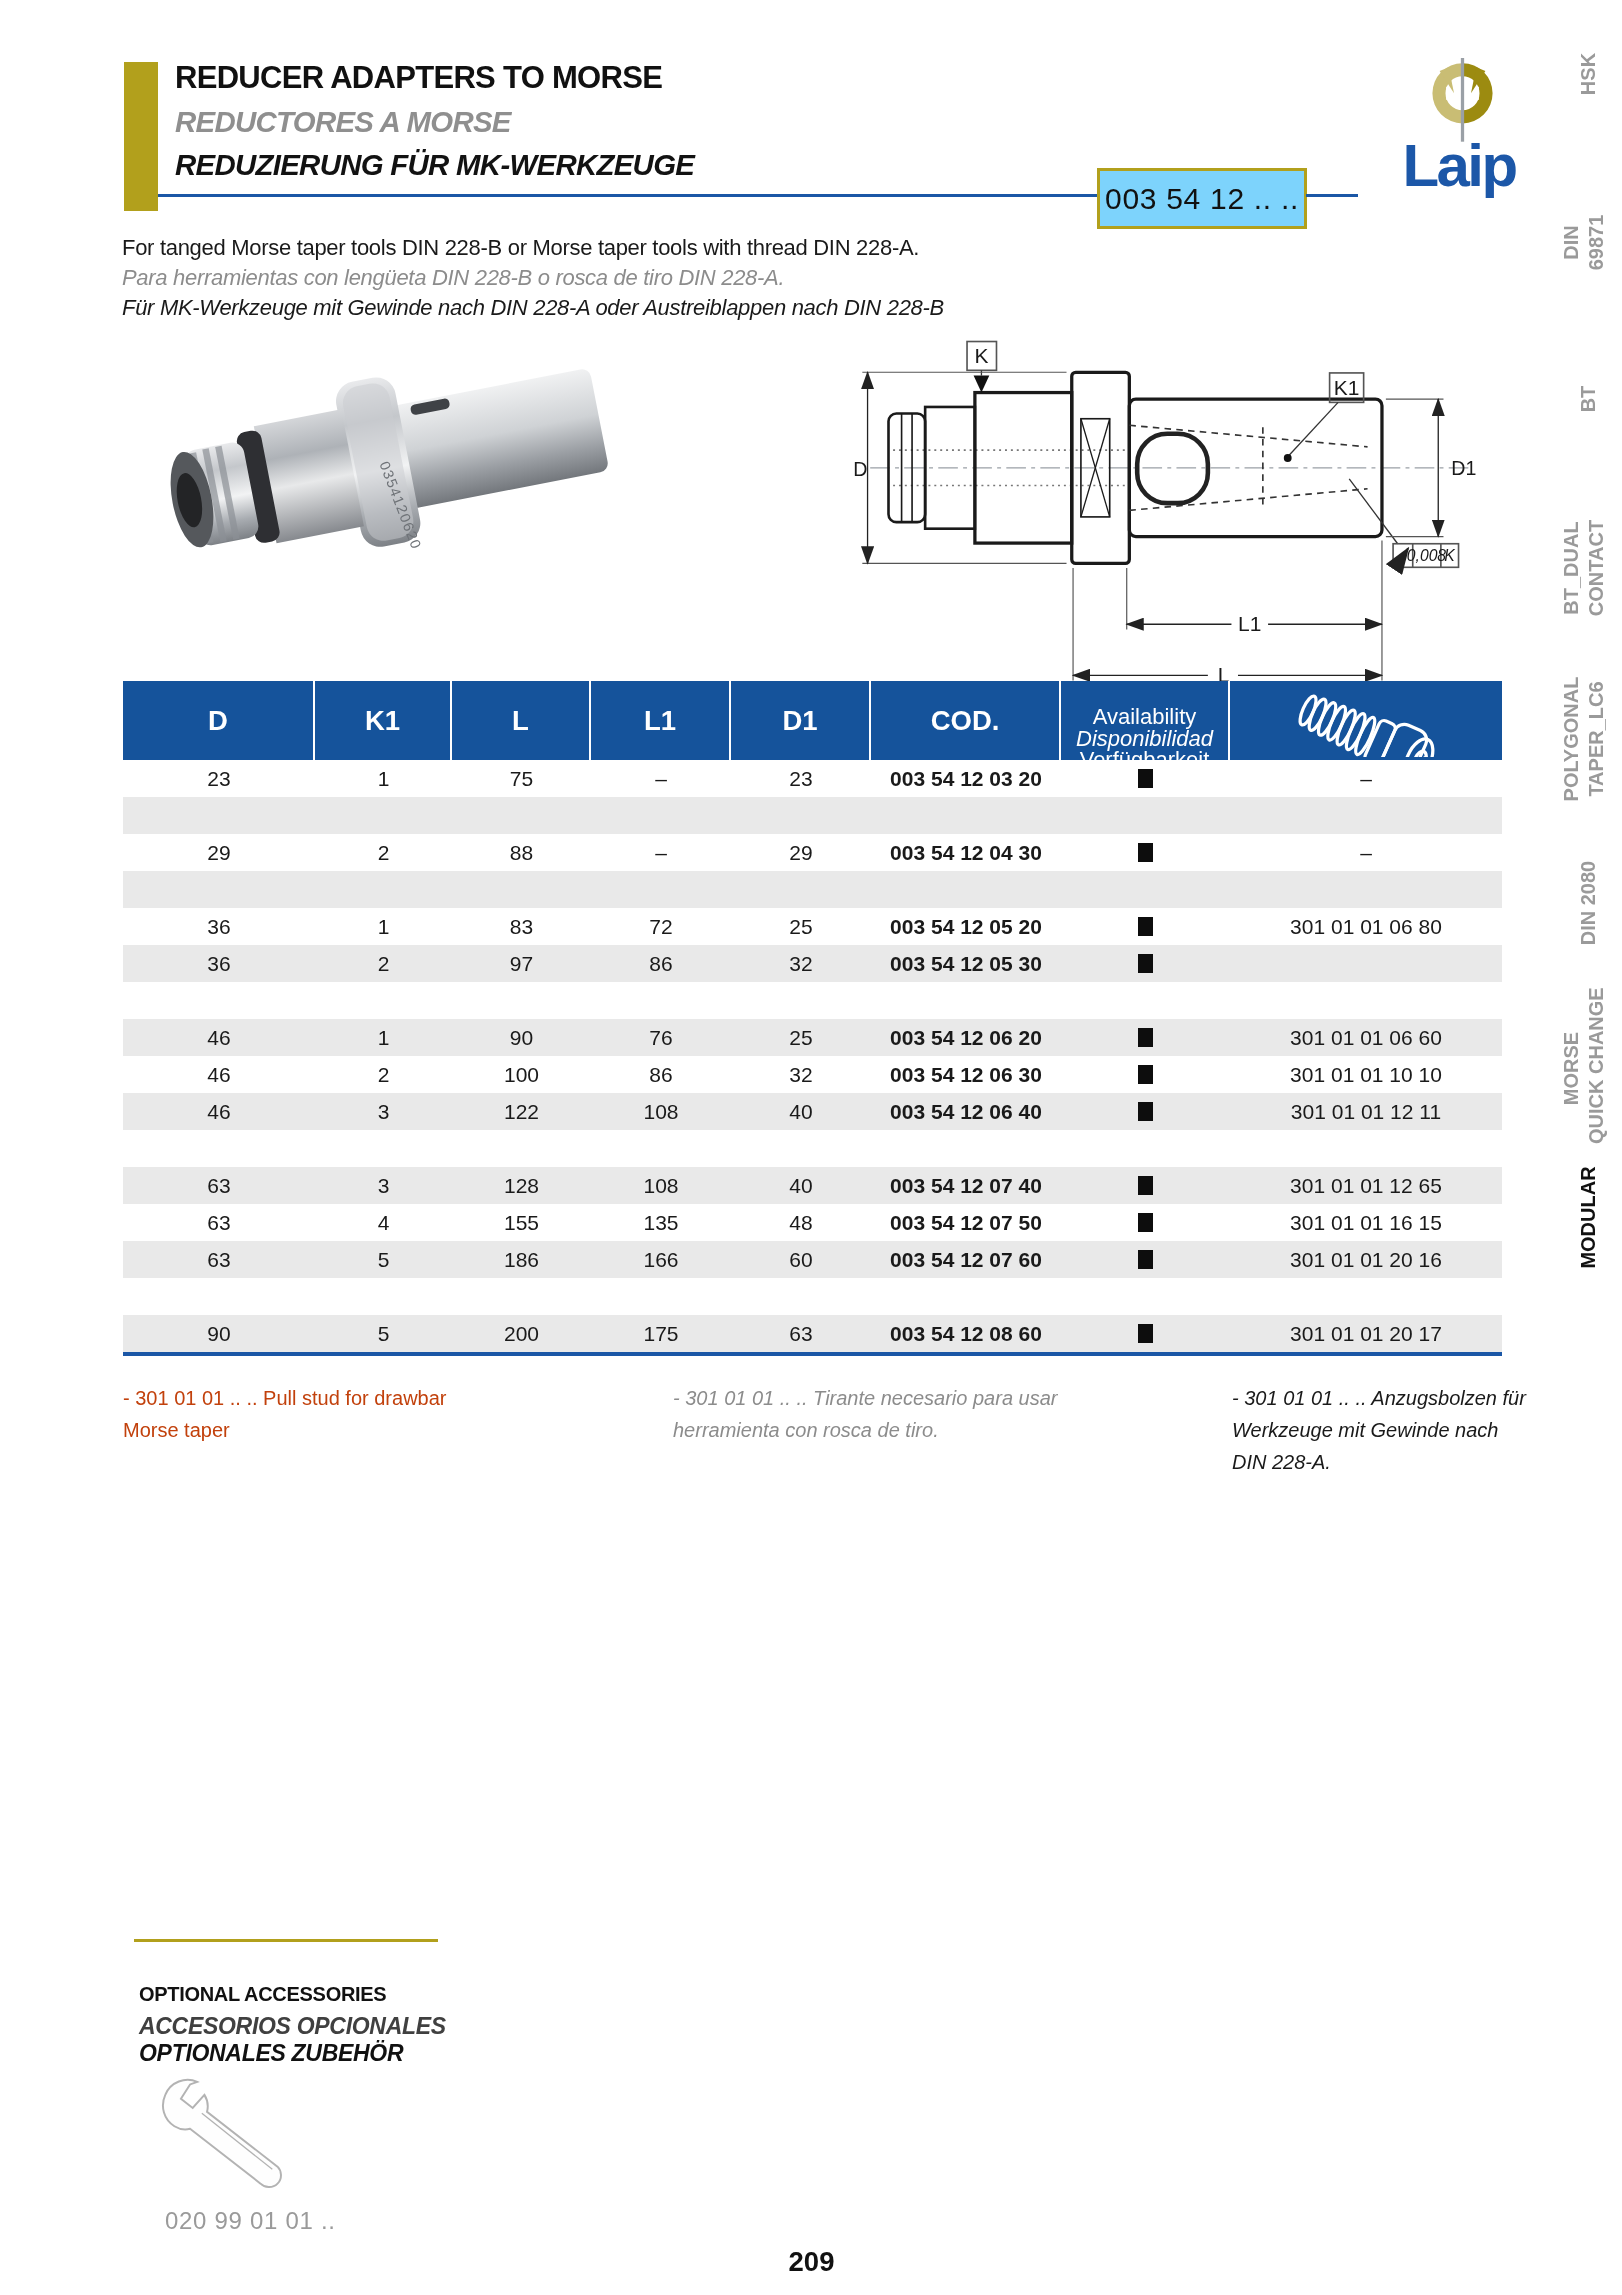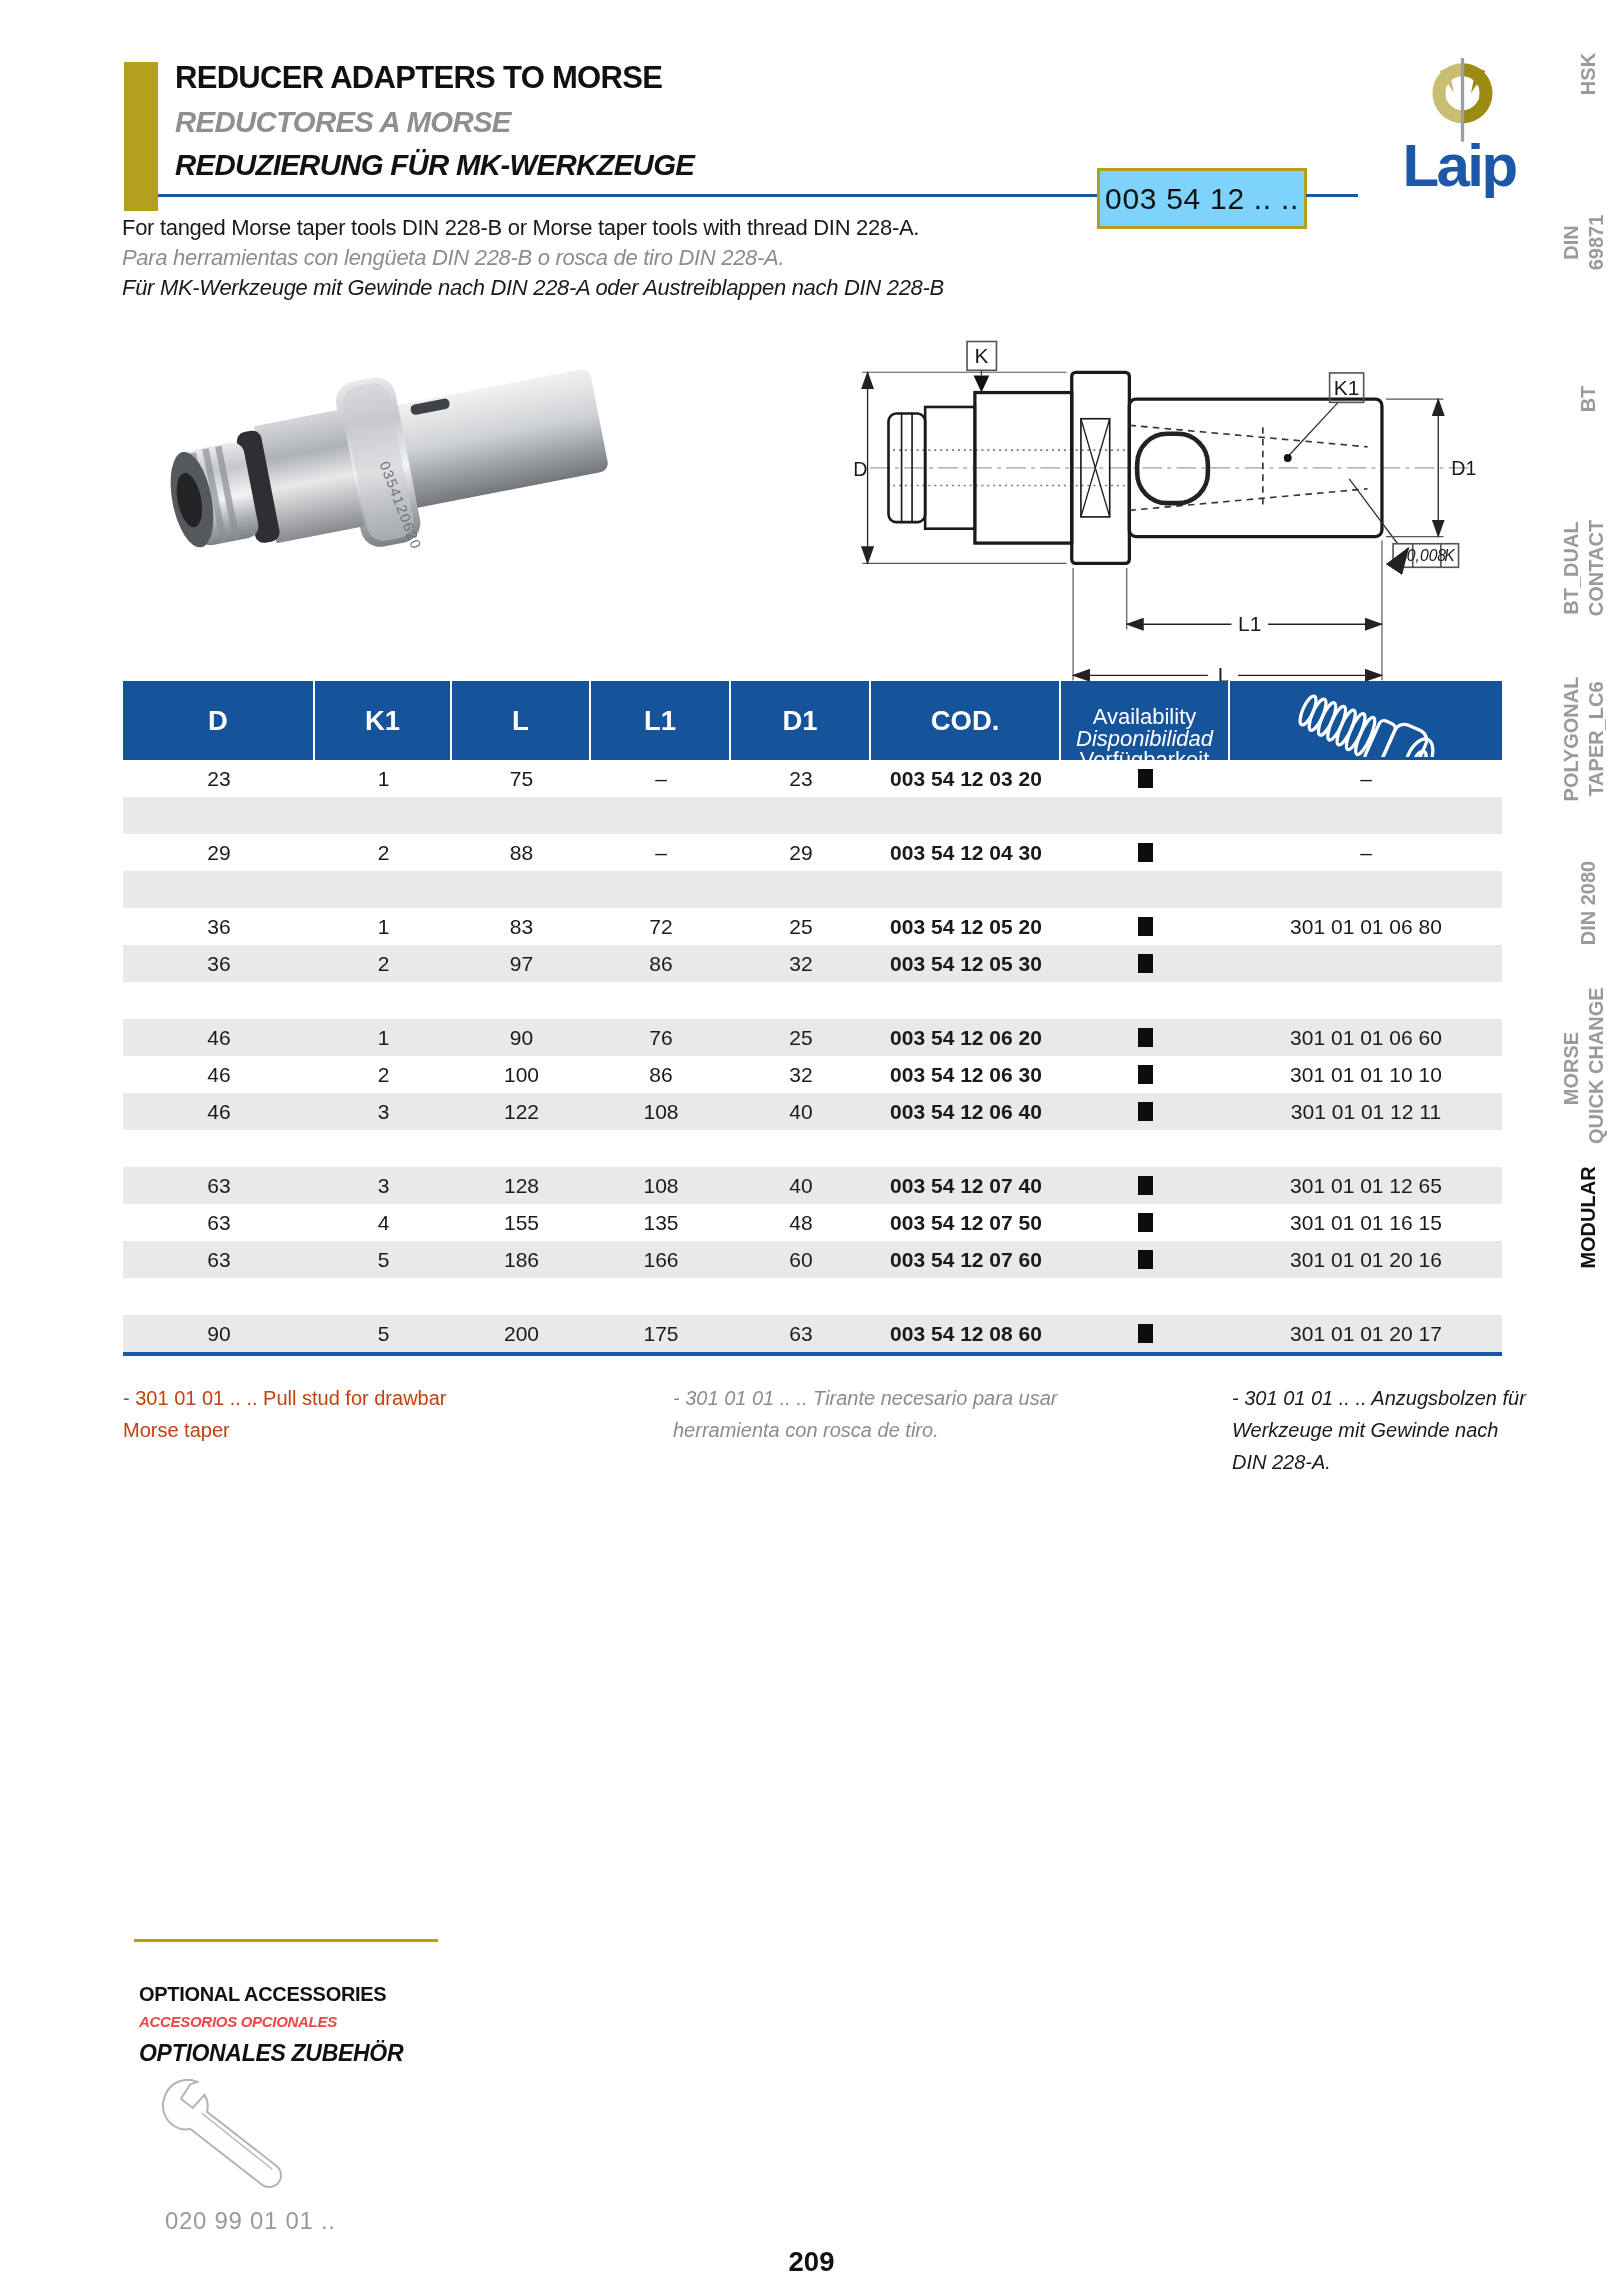--- a/index.html
+++ b/index.html
@@ -16,21 +16,21 @@
   .blue-rule{top:194px;height:3.3px;background:#1b57a6;}
   #rule-left{left:158px;width:939px;}
   #rule-right{left:1306px;width:52px;}
   #pn-box{left:1097px;top:168px;width:204px;height:55px;border:3.3px solid #b2a01c;background:#7dd3fc;
           display:flex;align-items:center;justify-content:center;font-size:30px;font-weight:normal;
           letter-spacing:0.7px;color:#111;}
   #brand{left:1374px;top:136px;width:170px;text-align:center;font-size:60px;font-weight:bold;
          color:#1c57a8;letter-spacing:-2.6px;line-height:60px;}
 
   
-  .intro{left:122px;font-size:22px;letter-spacing:-0.3px;white-space:nowrap;}
+  .intro{left:122px;font-size:22px;letter-spacing:-0.3px;white-space:nowrap;margin-top:20px;}
   #intro-en{top:215px;color:#1a1a1a;}
   #intro-es{top:245px;color:#8c8c8c;font-style:italic;}
   #intro-de{top:275px;color:#1a1a1a;font-style:italic;}
 
   
   .side-item{position:absolute;transform:rotate(-90deg);transform-origin:0 0;
              font-size:20px;font-weight:bold;color:#9a9a9a;text-align:center;line-height:25px;
              letter-spacing:0px;white-space:nowrap;}
   .side-item div{display:block;}
   .side-item.active{color:#111;}
@@ -55,21 +55,21 @@
   
   .note{font-size:20px;line-height:32px;}
   #note-en{left:123px;top:1382px;width:380px;color:#c2410c;}
   #note-es{left:673px;top:1382px;width:406px;color:#8c8c8c;font-style:italic;}
   #note-de{left:1232px;top:1382px;width:301px;color:#1a1a1a;font-style:italic;}
 
   
   #acc-rule{left:134px;top:1939px;width:304px;height:2.6px;background:#b2a01c;}
   .acc-title{left:139px;white-space:nowrap;letter-spacing:-0.3px;}
   #acc-en{top:1983px;font-size:20px;font-weight:bold;color:#111;}
-  #acc-es{top:2013px;font-size:15px;font-weight:bold;font-style:italic;color:#ef4444;}
+  #acc-es{top:2013px;font-size:23px;font-weight:bold;font-style:italic;color:#404040;}
   #acc-de{top:2040px;font-size:23px;font-weight:bold;font-style:italic;color:#111;}
   #acc-code{left:165px;top:2207px;font-size:24px;color:#9a9a9a;letter-spacing:0.7px;}
 
   #page-num{left:0;top:2246px;width:1623px;text-align:center;font-size:27.5px;font-weight:bold;color:#111;}
 
   svg text{font-family:"Liberation Sans",sans-serif;}
 </style>
 </head>
 <body>
 

